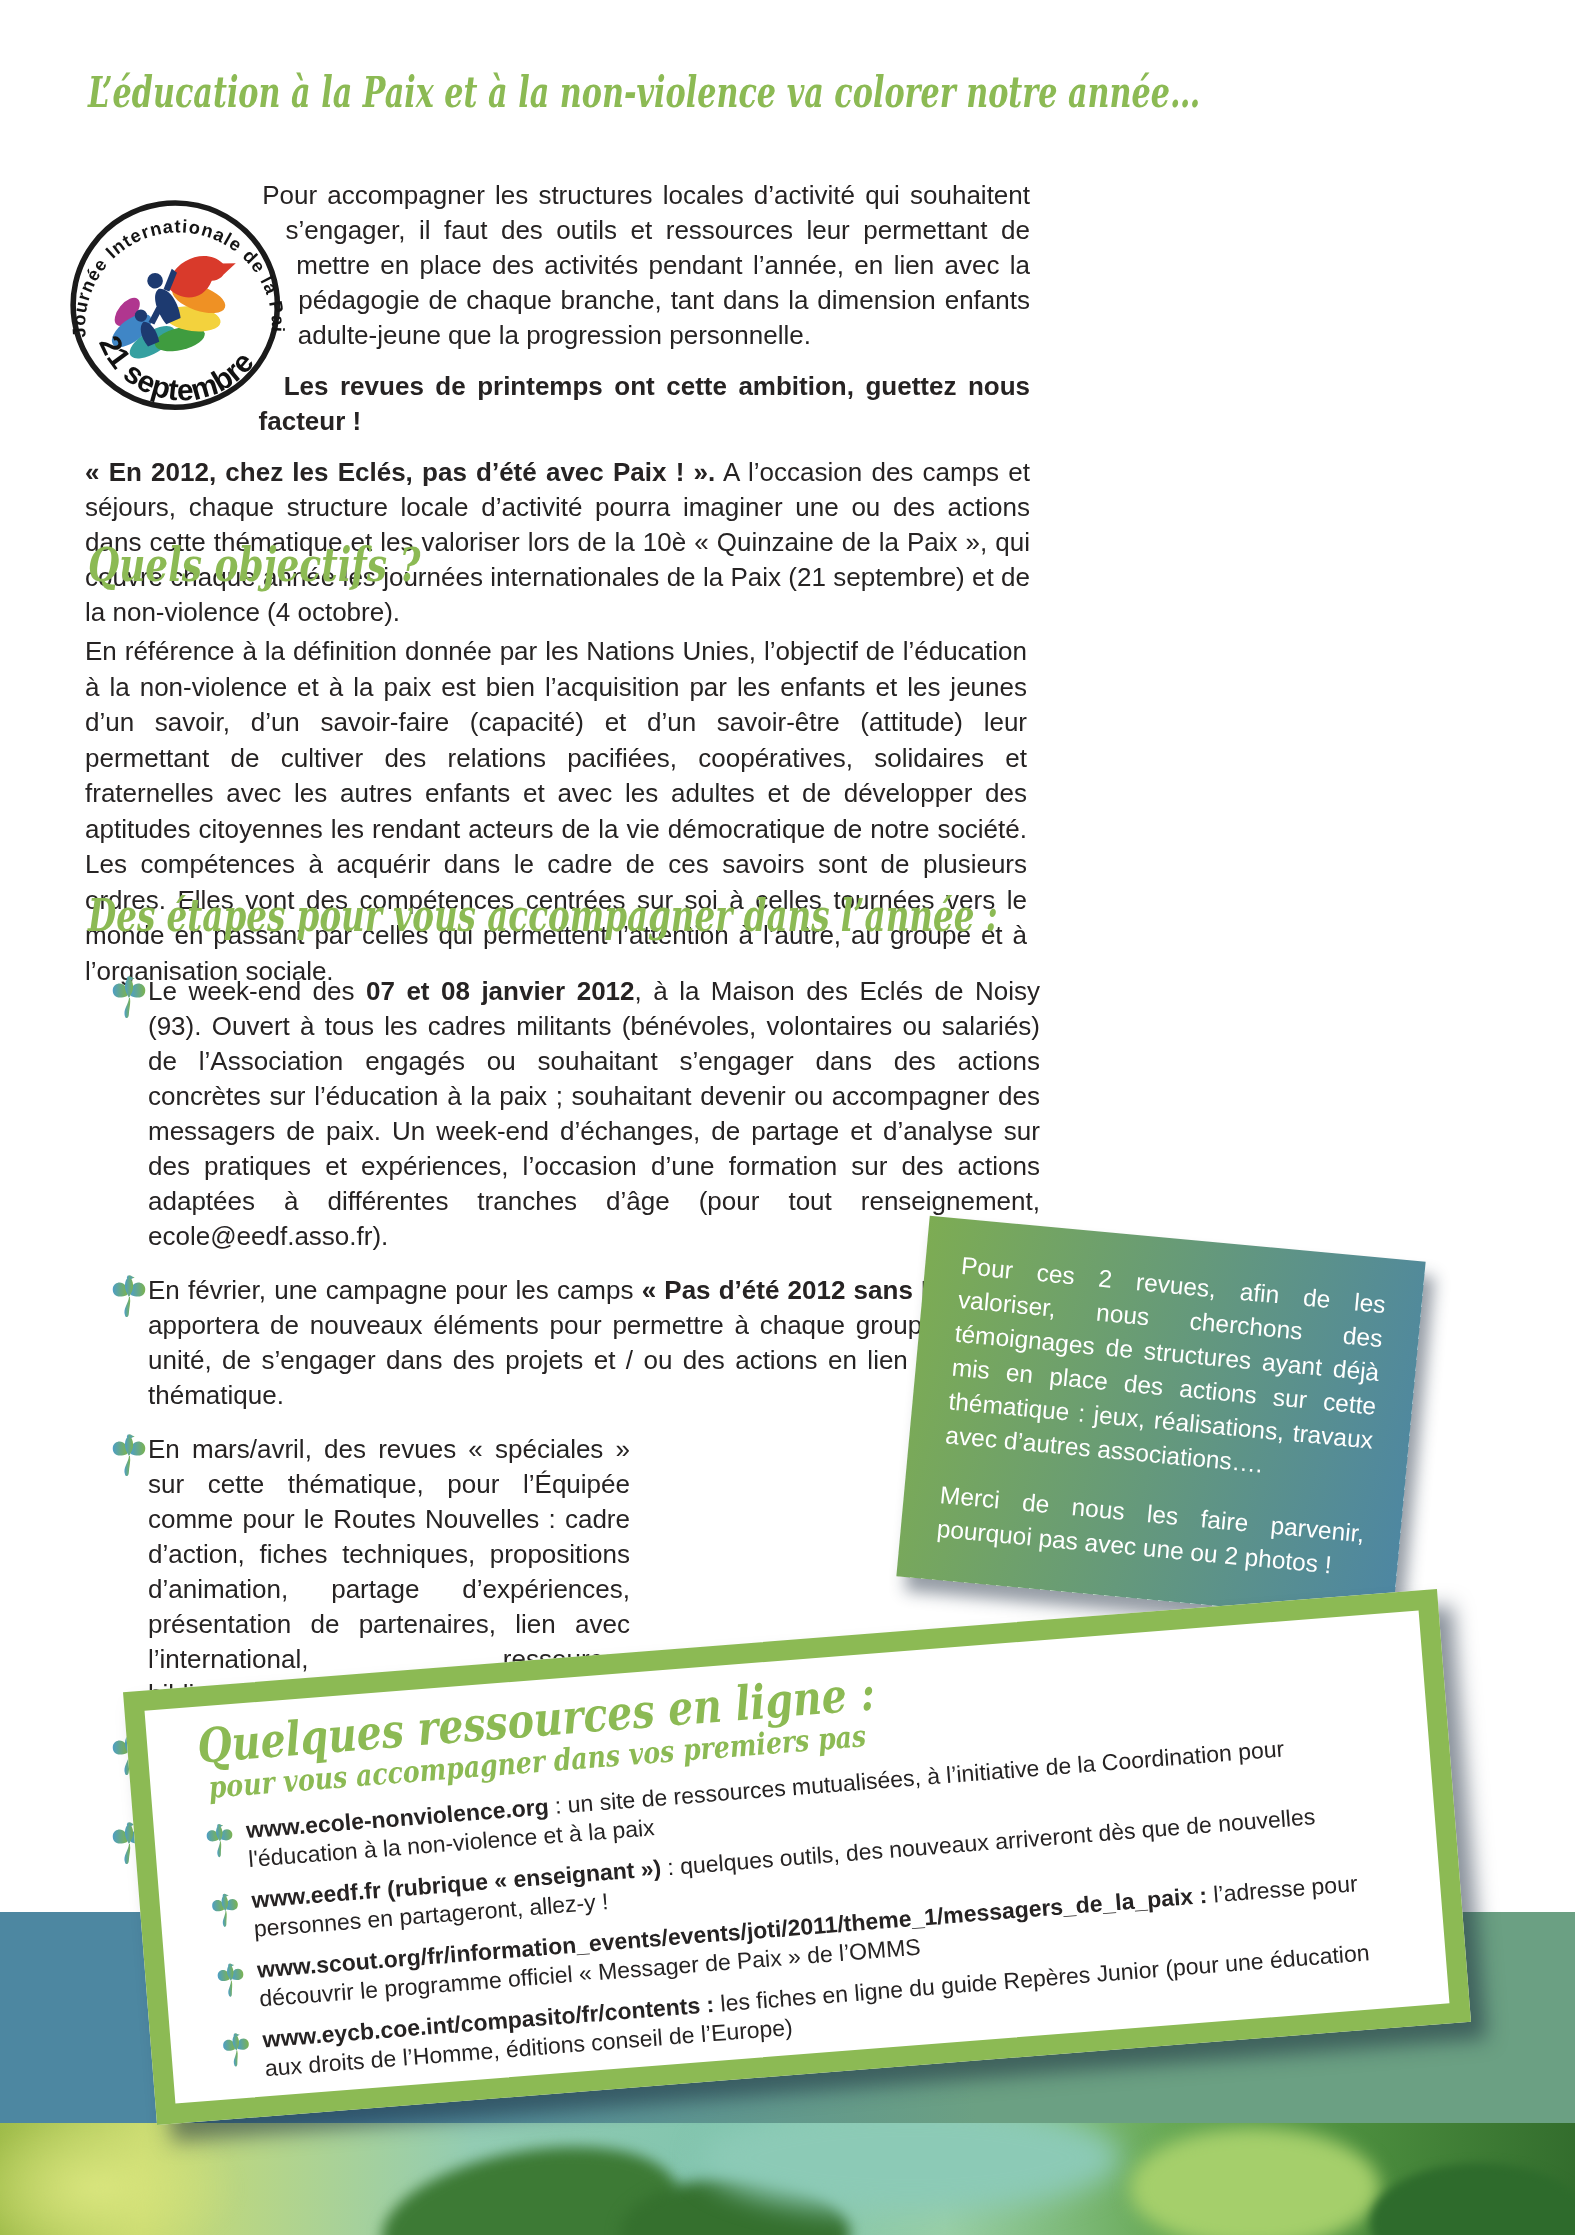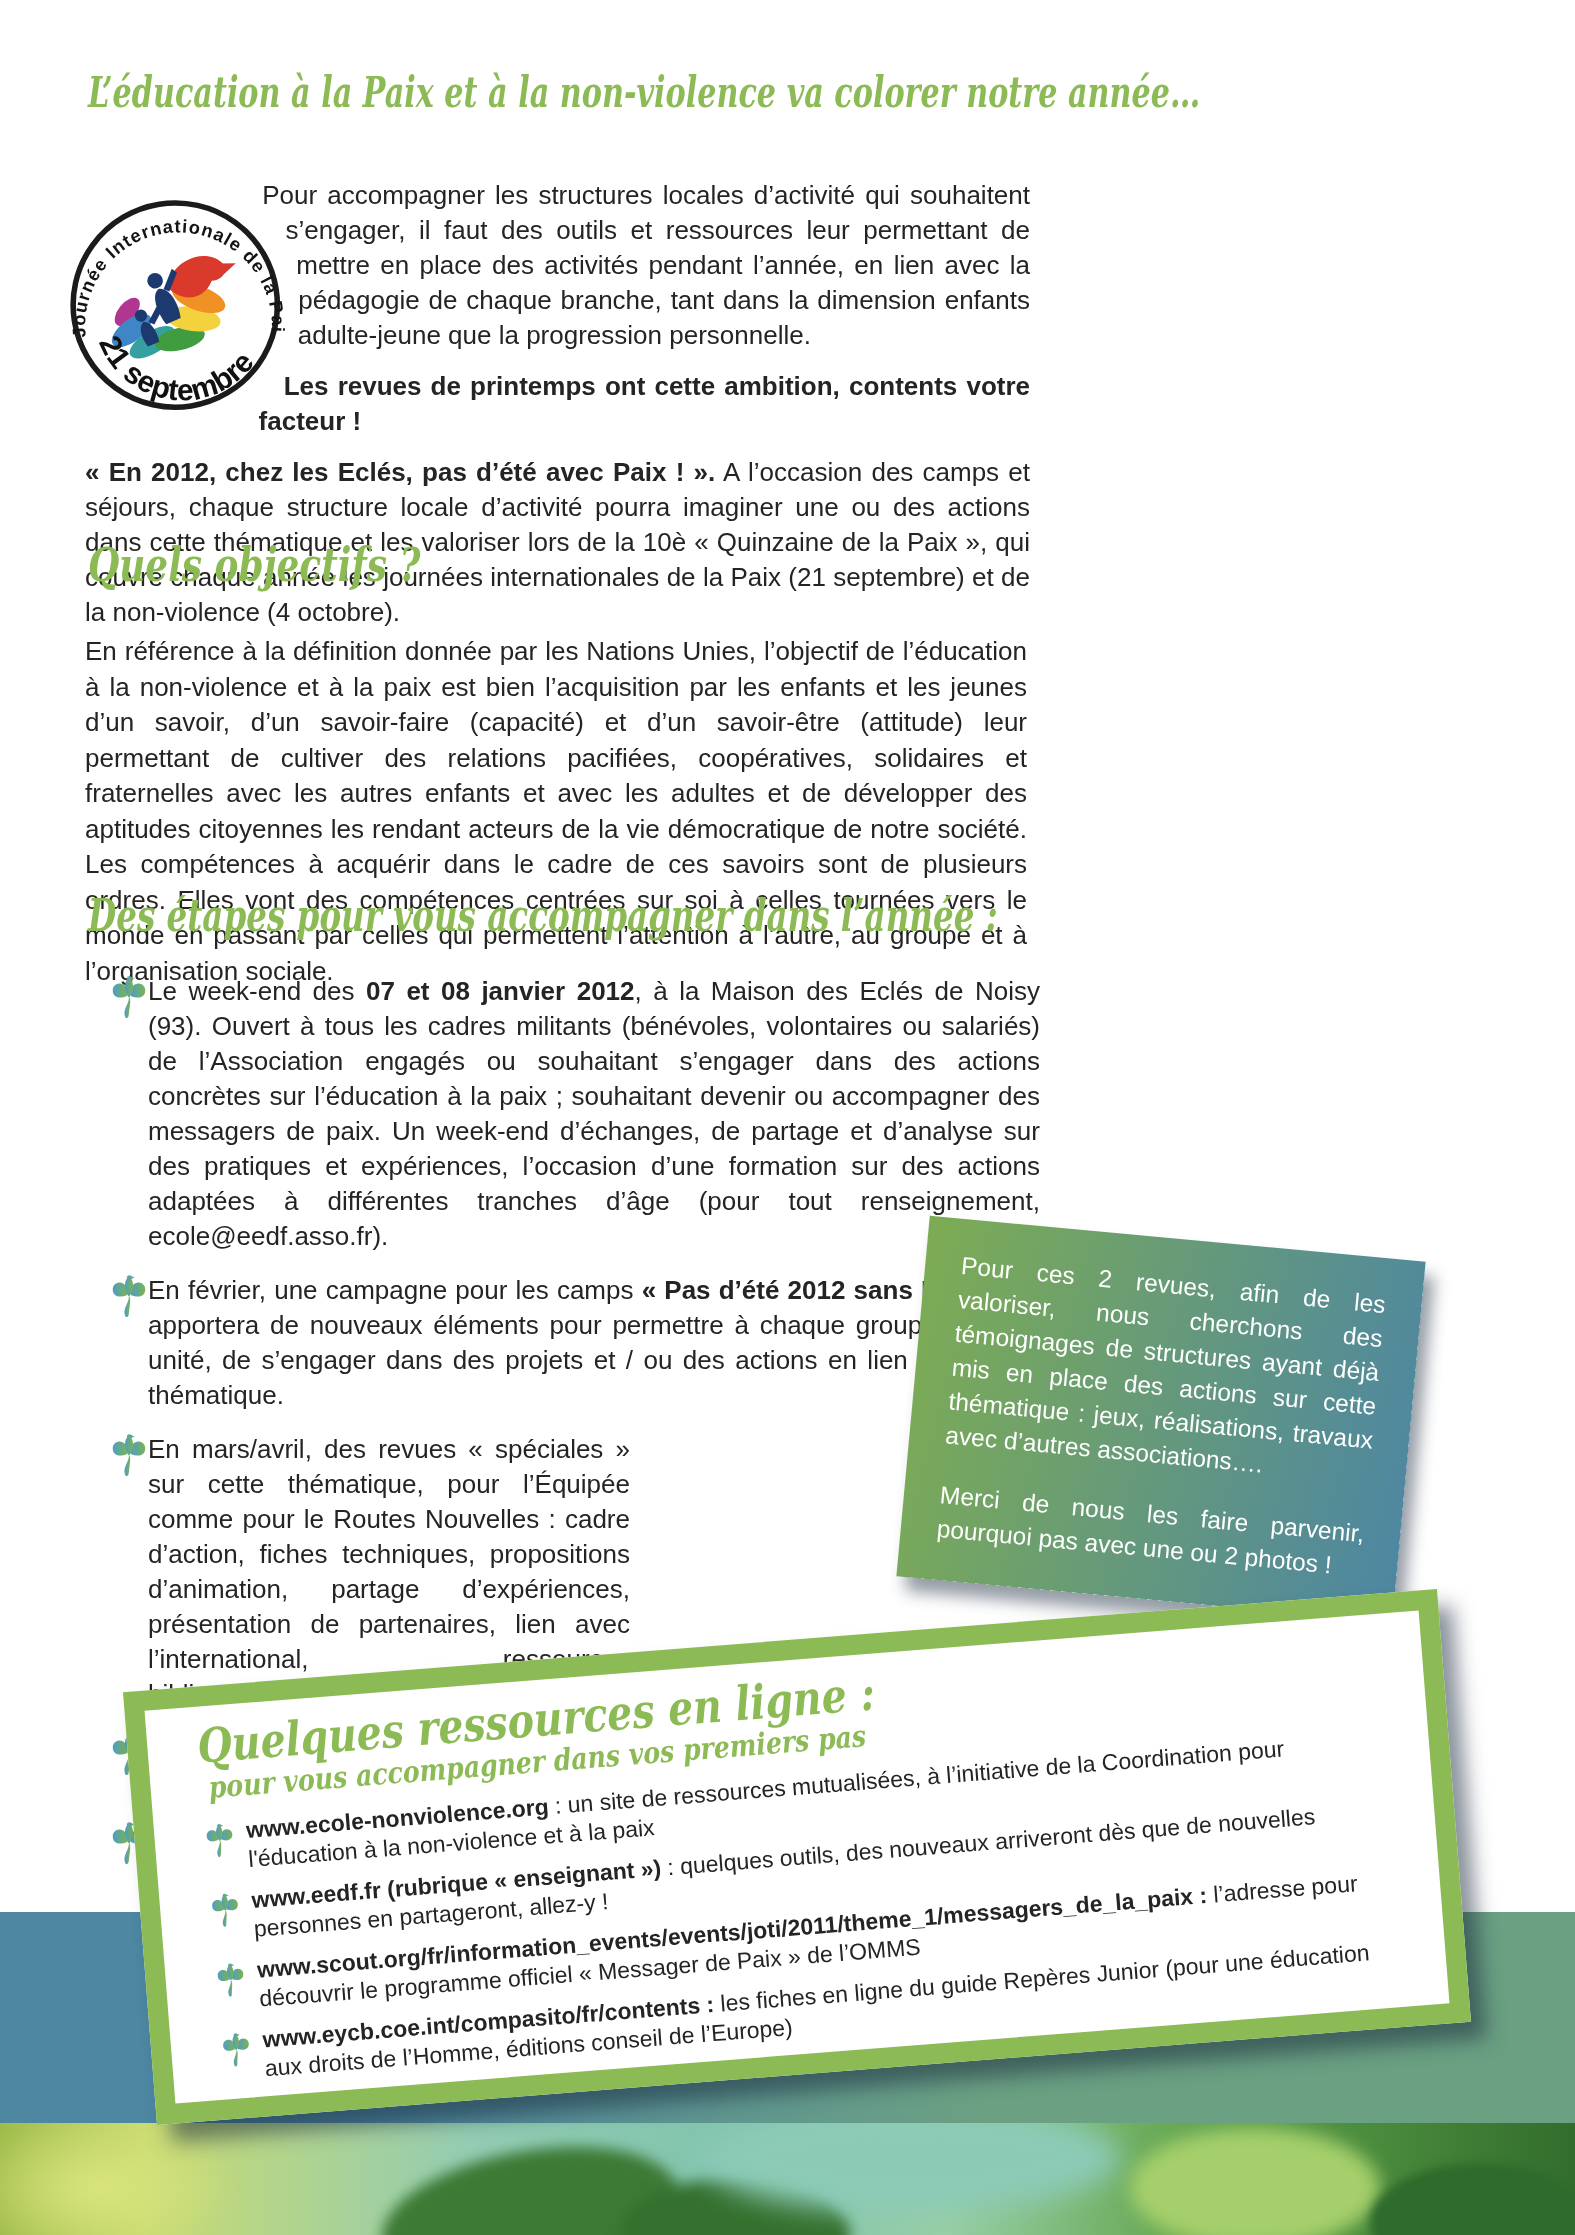--- a/index.html
+++ b/index.html
@@ -134,21 +134,21 @@
       </text>
       <text font-family="Liberation Sans, sans-serif" font-size="27" font-weight="bold" fill="#111111">
         <textPath href="#arcBottom" startOffset="3%">21 septembre</textPath>
       </text>
     </svg>
   </div>
 
   <div class="intro">
     <div class="logo-float"></div>
     <p>Pour accompagner les structures locales d’activité qui souhaitent s’engager, il faut des outils et ressources leur permettant de mettre en place des activités pendant l’année, en lien avec la pédagogie de chaque branche, tant dans la dimension enfants adulte-jeune que la progression personnelle.</p>
-    <p class="highlight">Les revues de printemps ont cette ambition, contents votre facteur !</p>
+    <p class="highlight">Les revues de printemps ont cette ambition, guettez nous facteur !</p>
     <p><strong>« En 2012, chez les Eclés, pas d’été avec Paix ! ».</strong><span> A l’occasion des camps et séjours, chaque structure locale d’activité pourra imaginer une ou des actions dans cette thématique et les valoriser lors de la 10è « Quinzaine de la Paix », qui couvre chaque année les journées internationales de la Paix (21 septembre) et de la non-violence (4 octobre).</span></p>
   </div>
 
   <h2 class="script h-obj">Quels objectifs ?</h2>
   <p class="obj-para">En référence à la définition donnée par les Nations Unies, l’objectif de l’éducation à la non-violence et à la paix est bien l’acquisition par les enfants et les jeunes d’un savoir, d’un savoir-faire (capacité) et d’un savoir-être (attitude) leur permettant de cultiver des relations pacifiées, coopératives, solidaires et fraternelles avec les autres enfants et avec les adultes et de développer des aptitudes citoyennes les rendant acteurs de la vie démocratique de notre société. Les compétences à acquérir dans le cadre de ces savoirs sont de plusieurs ordres. Elles vont des compétences centrées sur soi à celles tournées vers le monde en passant par celles qui permettent l’attention à l’autre, au groupe et à l’organisation sociale.</p>
 
   <h2 class="script h-steps">Des étapes pour vous accompagner dans l’année :</h2>
   <ul class="steps">
     <li>
       <svg class="clover-sm">

